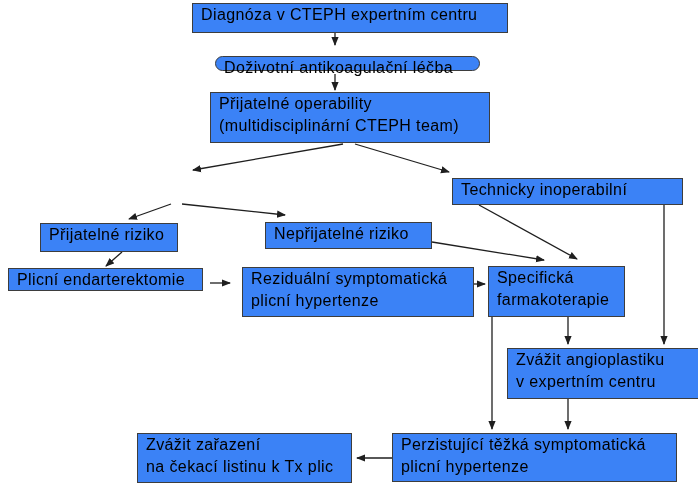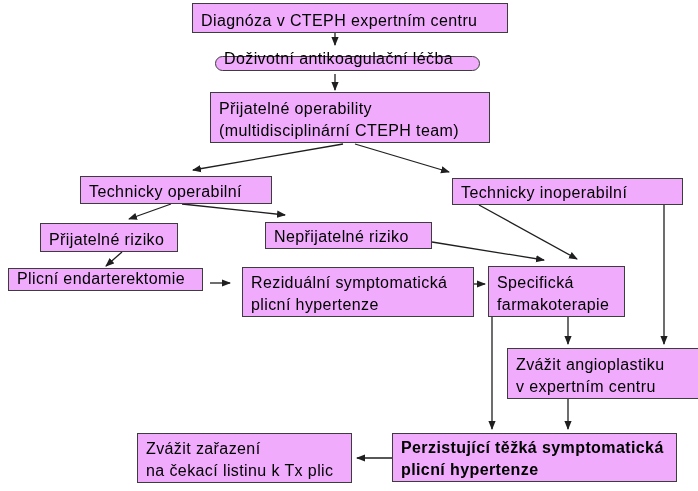--- a/index.html
+++ b/index.html
@@ -18,28 +18,28 @@
   #edge-layer {
     position: absolute;
     left: 0;
     top: 0;
     width: 698px;
     height: 491px;
   }
   .node {
     position: absolute;
     box-sizing: border-box;
-    background: #f0abfc;
+    background: #3b82f6;
     border: 1.5px solid #3d3d3d;
     color: #000000;
     font-size: 16px;
     line-height: 22px;
     letter-spacing: 0.4px;
     display: flex;
-    align-items: flex-end;
+    align-items: flex-start;
     padding: 0 4px 0 8px;
     white-space: pre-line;
   }
 </style>
 </head>
 <body>
 
 <div id="diagram">
     <svg id="edge-layer" viewBox="0 0 698 491">
       <defs>
@@ -61,28 +61,27 @@
       <line x1="664" y1="205" x2="664" y2="344" stroke="#1f1f1f" stroke-width="1.3" marker-end="url(#arrowhead)"></line>
       <line x1="568" y1="317" x2="568" y2="344" stroke="#1f1f1f" stroke-width="1.3" marker-end="url(#arrowhead)"></line>
       <line x1="492" y1="317" x2="492" y2="429" stroke="#1f1f1f" stroke-width="1.3" marker-end="url(#arrowhead)"></line>
       <line x1="568" y1="399" x2="568" y2="429" stroke="#1f1f1f" stroke-width="1.3" marker-end="url(#arrowhead)"></line>
       <line x1="392" y1="458" x2="357" y2="458" stroke="#1f1f1f" stroke-width="1.3" marker-end="url(#arrowhead)"></line>
     </svg>
     <div class="node" style="left: 192px; top: 3px; width: 316px; height: 30px;"><span>Diagnóza v CTEPH expertním centru</span></div>
     <div class="node" style="left: 215px; top: 56px; width: 265px; height: 15px; border-radius: 11px;"><span>Doživotní antikoagulační léčba</span></div>
     <div class="node" style="left: 210px; top: 92px; width: 280px; height: 51px;"><span>Přijatelné operability
 (multidisciplinární CTEPH team)</span></div>
-    <div class="node" style="left: 80px; top: 176px; width: 192px; height: 28px;"><span>Technicky operabilní</span></div>
     <div class="node" style="left: 452px; top: 178px; width: 231px; height: 27px;"><span>Technicky inoperabilní</span></div>
     <div class="node" style="left: 40px; top: 223px; width: 138px; height: 29px;"><span>Přijatelné riziko</span></div>
     <div class="node" style="left: 265px; top: 222px; width: 167px; height: 27px;"><span>Nepřijatelné riziko</span></div>
     <div class="node" style="left: 8px; top: 268px; width: 195px; height: 23px;"><span>Plicní endarterektomie</span></div>
     <div class="node" style="left: 233px; top: 267px; width: 232px; height: 50px; margin-left: 9px;"><span>Reziduální symptomatická
 plicní hypertenze</span></div>
     <div class="node" style="left: 488px; top: 266px; width: 137px; height: 51px;"><span>Specifická
 farmakoterapie</span></div>
     <div class="node" style="left: 507px; top: 348px; width: 216px; height: 51px;"><span>Zvážit angioplastiku
 v expertním centru</span></div>
     <div class="node" style="left: 137px; top: 433px; width: 215px; height: 50px;"><span>Zvážit zařazení
 na čekací listinu k Tx plic</span></div>
-    <div class="node" style="left: 392px; top: 433px; width: 285px; height: 49px; font-weight: bold;"><span>Perzistující těžká symptomatická
+    <div class="node" style="left: 392px; top: 433px; width: 285px; height: 49px;"><span>Perzistující těžká symptomatická
 plicní hypertenze</span></div>
   </div>
 
 </body></html>

